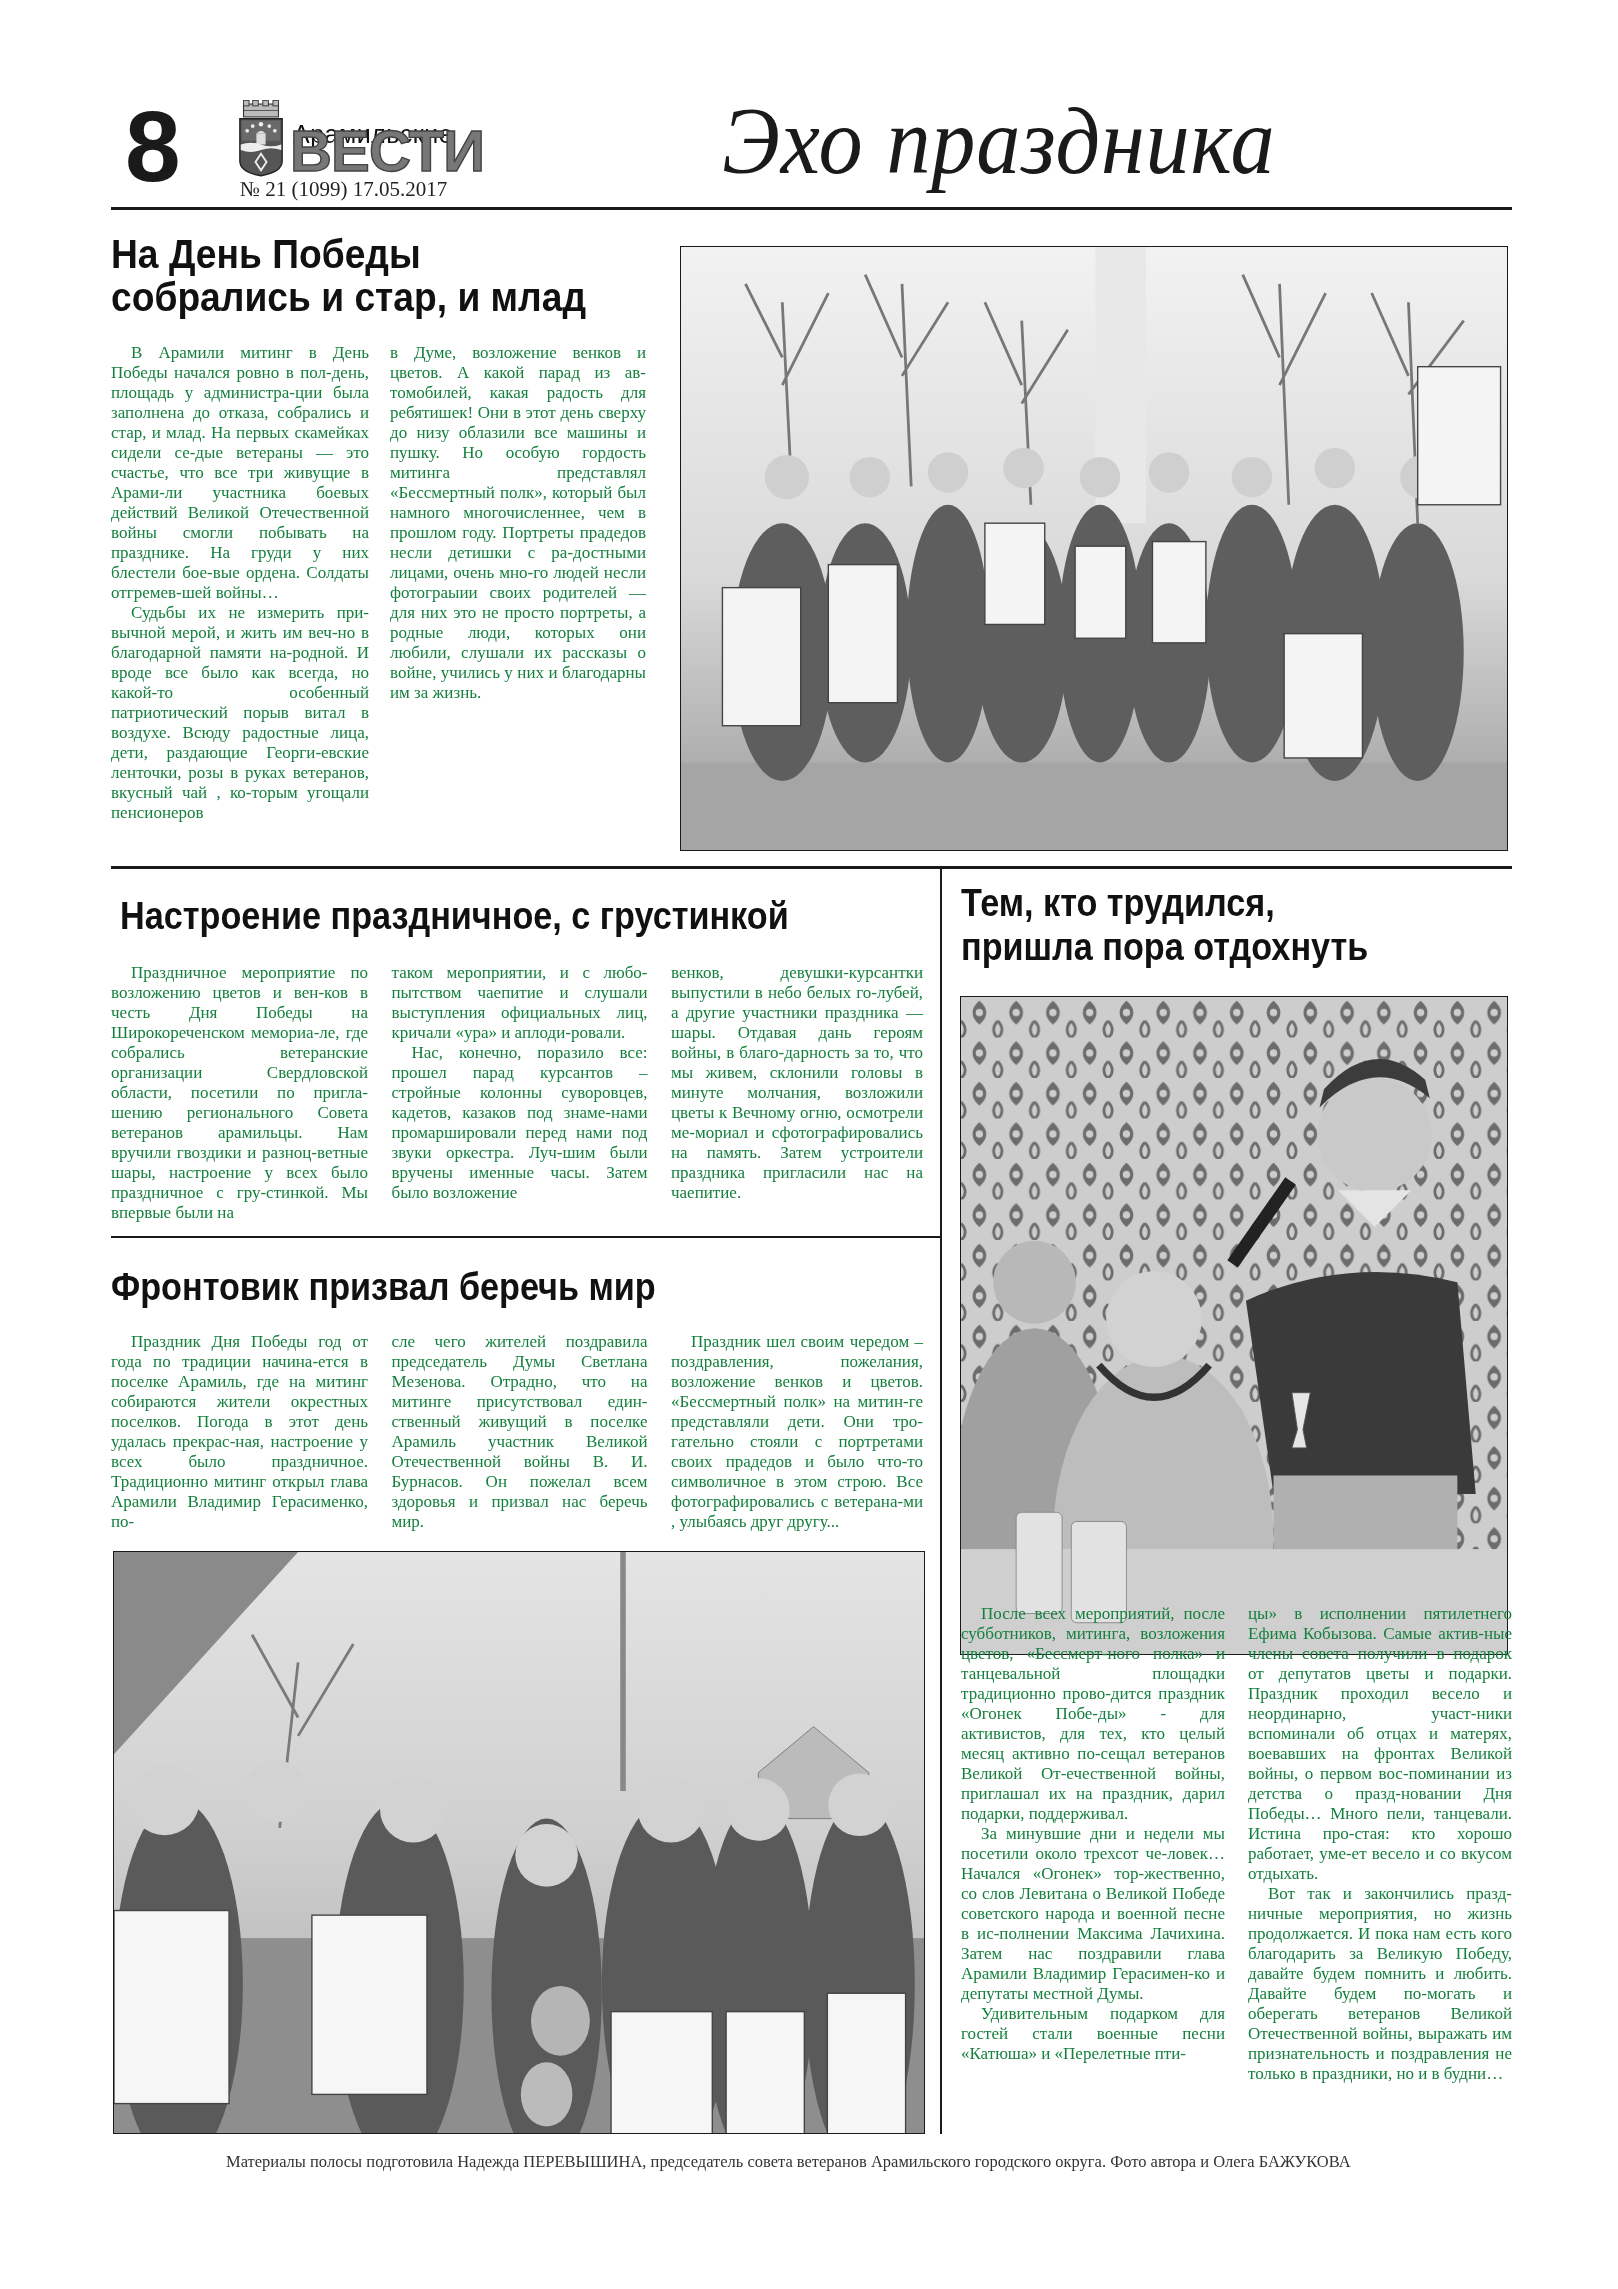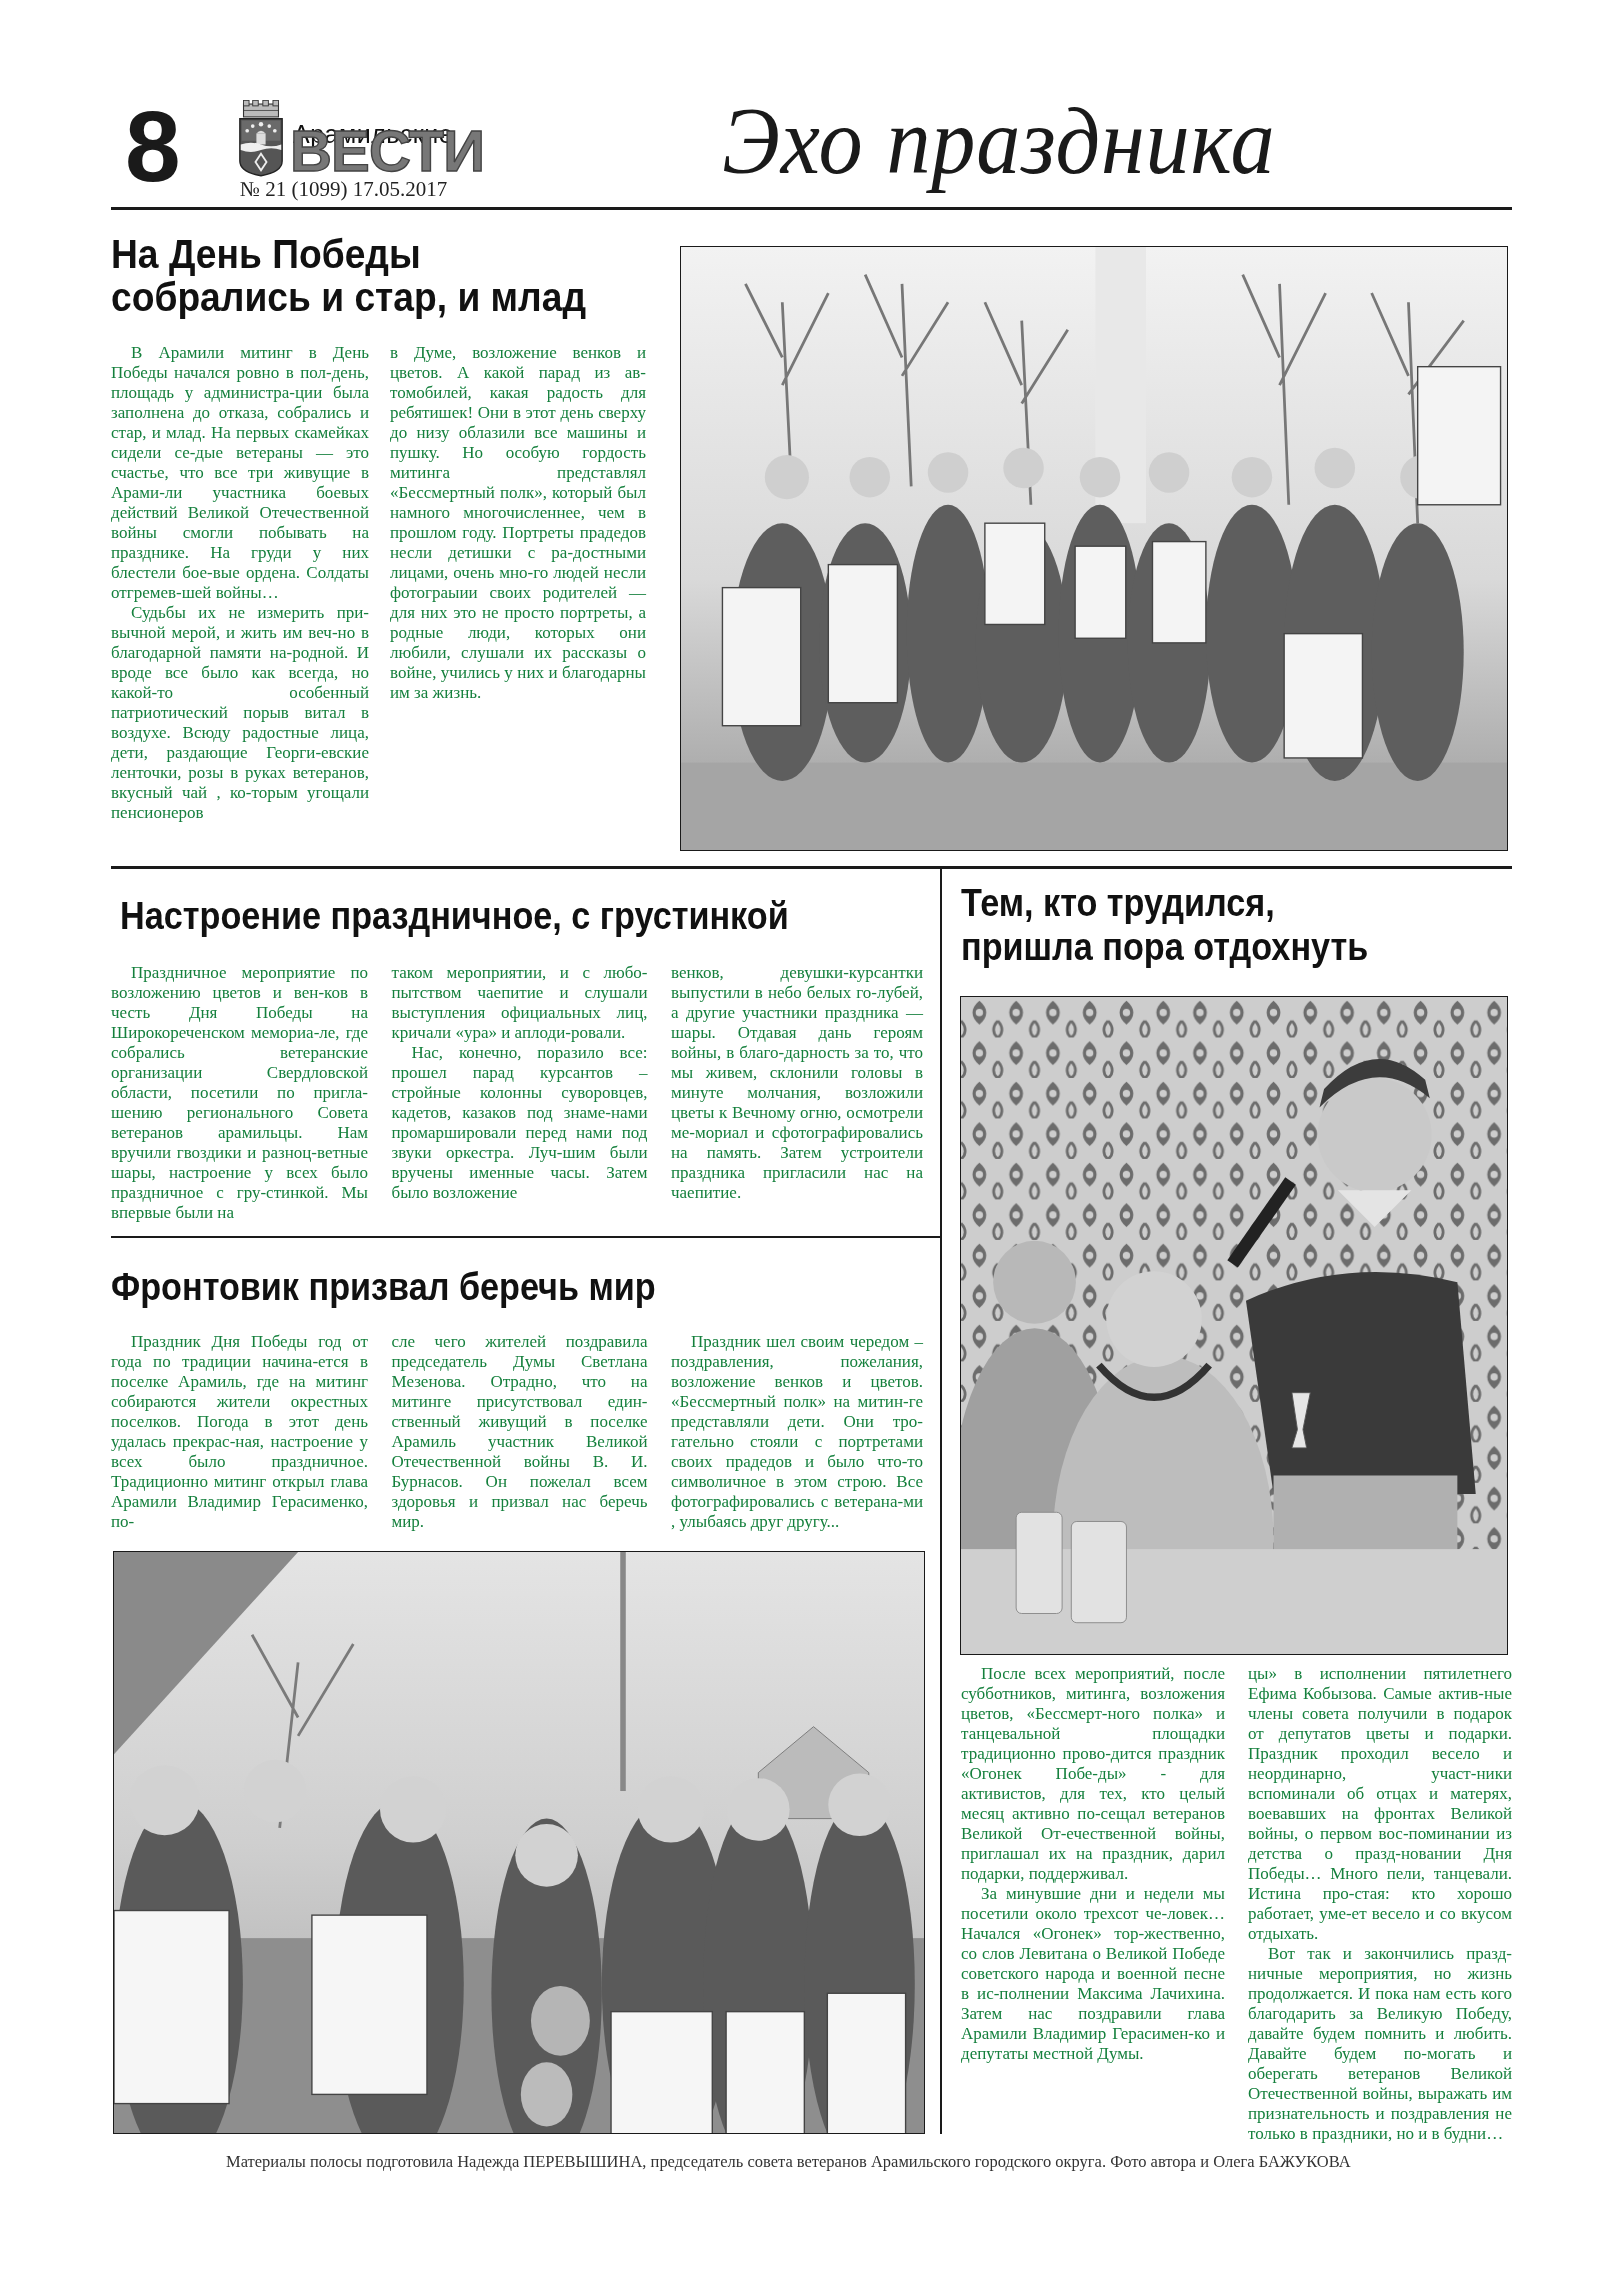--- a/index.html
+++ b/index.html
@@ -246,24 +246,25 @@
     <path d="M410 210 L450 250 L490 210 Z" fill="#e4e4e4"></path>
     <rect x="320" y="190" width="14" height="110" fill="#222" transform="rotate(35 327 245)"></rect>
     <path d="M360 430 L380 430 L372 470 L376 490 L360 490 L366 470 Z" fill="#e6e6e6" stroke="#555"></path>
 
     <rect x="0" y="600" width="594" height="114" fill="#cfcfcf"></rect>
     <rect x="60" y="560" width="50" height="110" rx="6" fill="#e2e2e2" stroke="#888"></rect>
     <rect x="120" y="570" width="60" height="110" rx="6" fill="#e2e2e2" stroke="#888"></rect>
   </svg>
 </div>
 
-<div class="cols" style="left:961px; top:1664px; width:551px;">
+<div class="cols" style="left:961px; top:1604px; width:551px;">
   <div class="col" style="width:264px;">
     <p>После всех мероприятий, после субботников, митинга, возложения цветов, «Бессмерт-ного полка» и танцевальной площадки традиционно прово-дится праздник «Огонек Побе-ды» - для активистов, для тех, кто целый месяц активно по-сещал ветеранов Великой От-ечественной войны, приглашал их на праздник, дарил подарки, поддерживал.</p>
     <p>За минувшие дни и недели мы посетили около трехсот че-ловек… Начался «Огонек» тор-жественно, со слов Левитана о Великой Победе советского народа и военной песне в ис-полнении Максима Лачихина. Затем нас поздравили глава Арамили Владимир Герасимен-ко и депутаты местной Думы.</p>
+    <p>Удивительным подарком для гостей стали военные песни «Катюша» и «Перелетные пти-</p>
   </div>
   <div class="col" style="width:264px;">
     <p class="cont">цы» в исполнении пятилетнего Ефима Кобызова. Самые актив-ные члены совета получили в подарок от депутатов цветы и подарки. Праздник проходил весело и неординарно, участ-ники вспоминали об отцах и матерях, воевавших на фронтах Великой войны, о первом вос-поминании из детства о празд-новании Дня Победы… Много пели, танцевали. Истина про-стая: кто хорошо работает, уме-ет весело и со вкусом отдыхать.</p>
     <p>Вот так и закончились празд-ничные мероприятия, но жизнь продолжается. И пока нам есть кого благодарить за Великую Победу, давайте будем помнить и любить. Давайте будем по-могать и оберегать ветеранов Великой Отечественной войны, выражать им признательность и поздравления не только в праздники, но и в будни…</p>
   </div>
 </div>
 
 <div class="abs" id="credit">Материалы полосы подготовила Надежда ПЕРЕВЫШИНА, председатель совета ветеранов Арамильского городского округа. Фото автора и Олега БАЖУКОВА</div>
 
 

